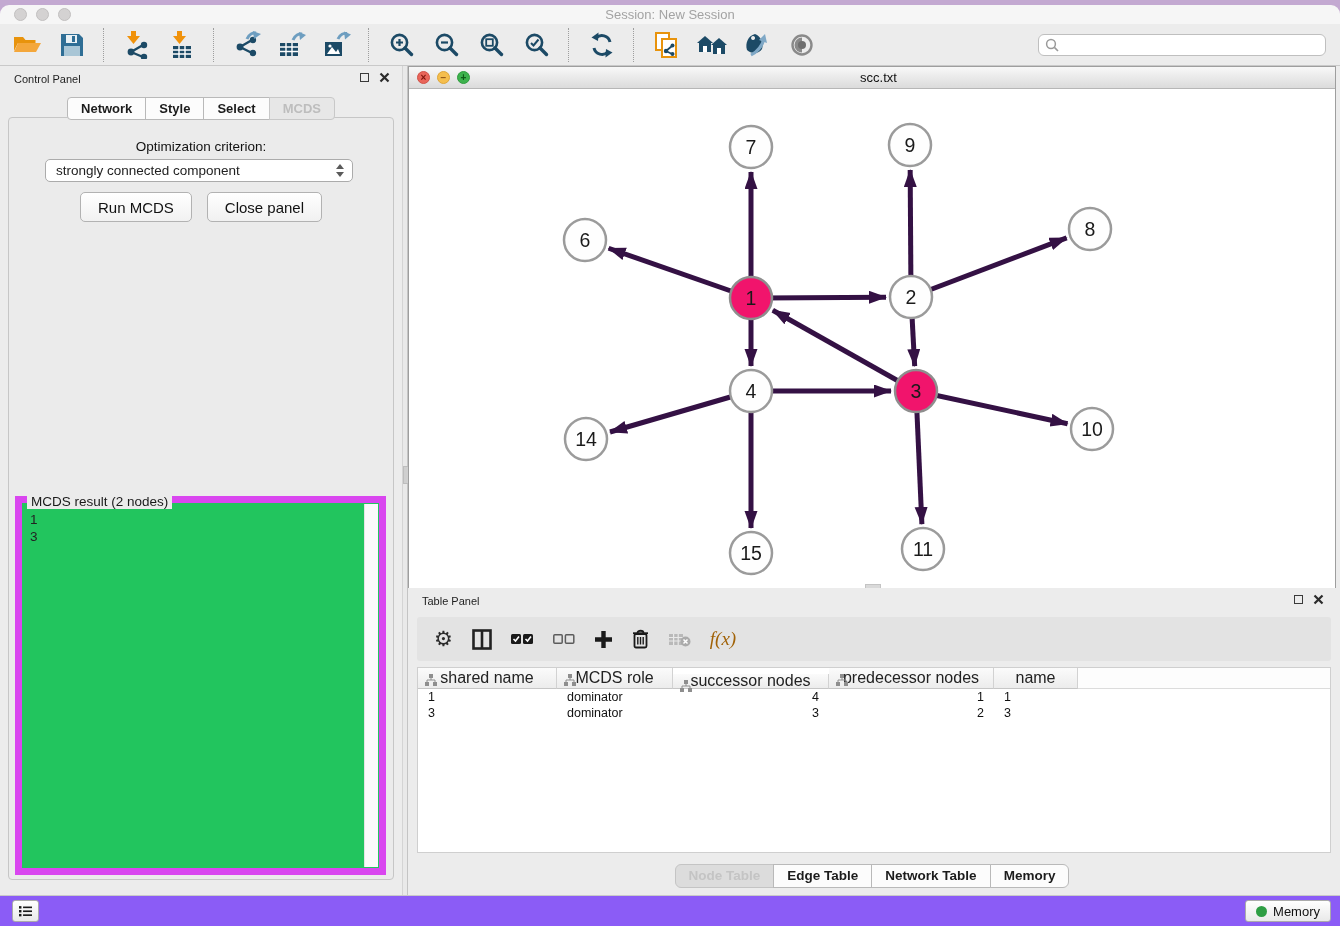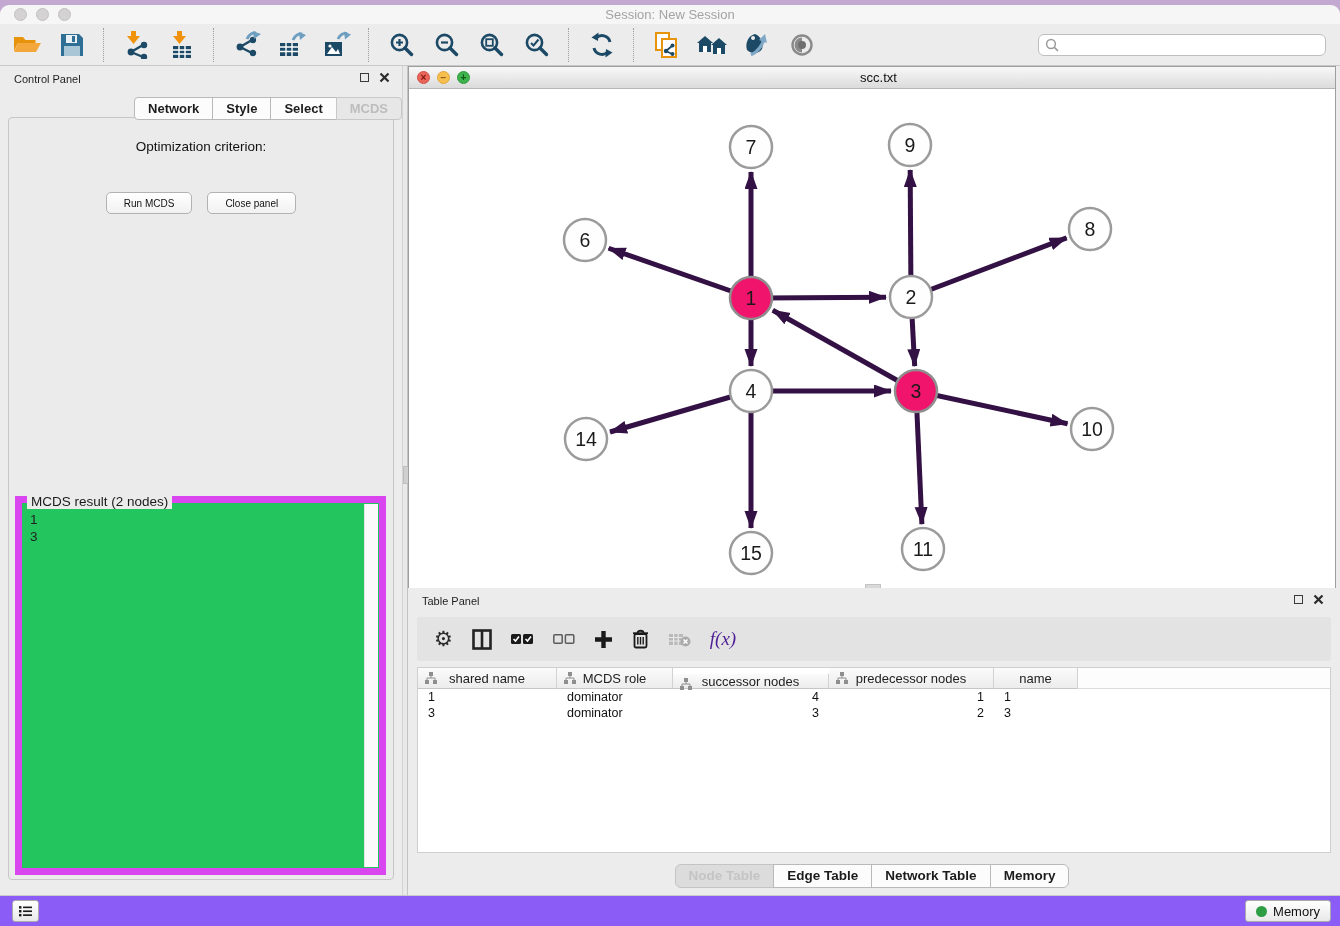--- a/index.html
+++ b/index.html
@@ -17,39 +17,39 @@
   .tb{width:33px;height:33px;display:flex;align-items:center;justify-content:center;background:none;border:none;padding:0;cursor:pointer;}
   .sep{width:1px;height:34px;border-left:1px dotted #9E9E9E;margin:0 3px;}
   .search{margin-left:auto;margin-right:4px;display:flex;align-items:center;width:288px;height:22px;background:#fff;
           border:1px solid #BFBFBF;border-radius:6px;padding:0 6px;gap:5px;box-sizing:border-box;}
   .search input{border:none;outline:none;flex:1;font-size:13px;background:transparent;font-family:"Liberation Sans",sans-serif;}
   
   .control-panel{position:absolute;top:66px;left:0;width:402px;bottom:30px;background:#ECECEC;}
   .panel-header{position:relative;height:26px;display:flex;align-items:center;padding:0 14px;font-size:11px;color:#1E1E1E;}
   .ph-icons{position:absolute;right:12px;top:6px;display:flex;gap:10px;align-items:center;}
   .ph-icons .flt{width:9px;height:9px;border:1.6px solid #3A3A3A;display:inline-block;box-sizing:border-box;background:transparent;}
-  .cp-tabs{position:absolute;top:31px;left:0;right:0;display:flex;justify-content:flex-end;z-index:2;}
+  .cp-tabs{position:absolute;top:31px;left:0;right:0;display:flex;justify-content:center;z-index:2;}
   .tab{height:21px;line-height:21px;padding:0 13px;font-size:13px;font-weight:bold;color:#1C1C1C;
        background:#FCFCFC;border:1px solid #B9B9B9;margin-left:-1px;cursor:pointer;}
   .cp-tabs .tab:first-child{border-radius:4px 0 0 4px;margin-left:0;}
   .cp-tabs .tab:last-child{border-radius:0 4px 4px 0;}
   .cp-tabs .tab.active{background:#E7E7E7;color:#BDBDBD;border-color:#C8C8C8;}
   .cp-content{position:absolute;top:51px;left:8px;right:8px;bottom:16px;border:1px solid #C6C6C6;
               border-radius:4px;background:#EBEBEB;z-index:1;padding-left:16px;}
   .opt-label{position:absolute;top:21px;left:0;right:0;text-align:center;font-size:13.5px;color:#111;}
   .opt-select{position:absolute;top:41px;left:36px;right:40px;height:23px;background:#fff;border:1px solid #ABABAB;
               border-radius:5px;display:flex;align-items:center;padding:0 6px 0 10px;font-size:13.5px;box-sizing:border-box;cursor:pointer;}
   .opt-select .val{flex:1;}
   .chev{display:flex;flex-direction:column;gap:3px;align-items:center;padding-right:2px;}
   .chev i{width:0;height:0;border-left:4px solid transparent;border-right:4px solid transparent;display:block;}
   .chev .up{border-bottom:5px solid #5A5A5A;}
   .chev .dn{border-top:5px solid #5A5A5A;}
   .btn-row{position:absolute;top:74px;left:0;right:0;display:flex;justify-content:center;gap:15px;}
-  .pbtn{height:22px;padding:0 17px;border:1px solid #B2B2B2;border-radius:5px;background:linear-gradient(#FFFFFF,#F1F1F1);
-        font-size:10px;font-family:"Liberation Sans",sans-serif;color:#111;cursor:pointer;}
+  .pbtn{height:30px;padding:0 17px;border:1px solid #B2B2B2;border-radius:5px;background:linear-gradient(#FFFFFF,#F1F1F1);
+        font-size:15px;font-family:"Liberation Sans",sans-serif;color:#111;cursor:pointer;}
   .mcds-group{position:absolute;left:6px;right:7px;top:378px;bottom:4px;border:7px solid #d946ef;background:#22c55e;}
   .mcds-legend{position:absolute;top:-9px;left:5px;background:#EBEBEB;padding:0 4px;font-size:13.5px;color:#1A1A1A;}
   .mcds-lines{position:absolute;top:3px;left:0;right:15px;bottom:2px;padding:5px 0 0 8px;font-size:13.5px;line-height:17px;overflow:hidden;}
   .mcds-scroll{position:absolute;top:1px;right:1px;bottom:1px;width:13px;background:#FAFAFA;border-left:1px solid #E4E4E4;}
   
   .v-splitter{position:absolute;left:402px;top:66px;width:6px;bottom:30px;background:#E9E9E9;
               border-left:1px solid #D4D4D4;border-right:1px solid #C4C4C4;box-sizing:border-box;cursor:col-resize;}
   .v-splitter .grip{position:absolute;top:400px;left:0;width:4px;height:16px;background:#CFCFCF;border:1px solid #BDBDBD;}
   
   .network-window{position:absolute;left:408px;top:66px;width:928px;height:525px;border:1px solid #9E9E9E;
@@ -65,24 +65,24 @@
   .nw-title{position:absolute;left:13px;right:0;text-align:center;font-size:13px;color:#111;pointer-events:none;}
   .nw-canvas{position:absolute;top:22px;left:0;right:0;bottom:0;background:#fff;}
   .nw-canvas svg{display:block;width:100%;height:100%;}
   .nw-grip{position:absolute;bottom:0;left:50%;margin-left:-7px;width:14px;height:4px;background:#D9D9D9;border:1px solid #C4C4C4;}
   
   .table-panel{position:absolute;left:408px;top:588px;width:928px;bottom:30px;background:#ECECEC;}
   .tp-toolstrip{position:absolute;top:29px;left:9px;right:5px;height:44px;background:#E3E3E3;border-radius:3px;
                 display:flex;align-items:center;gap:19px;padding:0 17px;box-sizing:border-box;}
   .ts-btn{background:none;border:none;padding:0;display:flex;align-items:center;justify-content:center;cursor:pointer;}
   .gear{font-size:21px;color:#2B2B2B;line-height:20px;font-family:"DejaVu Sans",sans-serif;}
-  .fx{font-family:"Liberation Serif",serif;font-style:italic;font-size:19px;color:#4c1d95;}
+  .fx{font-family:"Liberation Serif",serif;font-style:italic;font-size:19px;color:#a16207;}
   .tp-table{position:absolute;top:79px;left:9px;right:5px;bottom:43px;background:#fff;border:1px solid #CFCFCF;box-sizing:border-box;overflow:hidden;}
   .thead{display:flex;height:21px;}
-  .th{position:relative;display:flex;align-items:center;justify-content:center;font-size:13px;color:#222;
+  .th{position:relative;display:flex;align-items:center;justify-content:center;font-size:16px;color:#222;
       background:linear-gradient(#FBFBFB,#ECECEC);border-right:1px solid #D2D2D2;border-bottom:1px solid #C6C6C6;
       box-sizing:border-box;cursor:pointer;}
   .th .hier{position:absolute;left:7px;top:4px;}
   .th-filler{flex:1;background:#FDFDFD;border-bottom:1px solid #DCDCDC;}
   .tr{display:flex;height:16px;align-items:center;}
   .td{font-size:12.5px;color:#111;padding:0 10px;box-sizing:border-box;white-space:nowrap;overflow:hidden;}
   .tp-tabs{position:absolute;bottom:8px;left:0;right:0;display:flex;justify-content:center;}
   .tp-tabs .tab{height:22px;line-height:22px;font-size:13.5px;}
   .tp-tabs .tab:first-child{border-radius:6px 0 0 6px;margin-left:0;}
   .tp-tabs .tab:last-child{border-radius:0 6px 6px 0;}
@@ -272,20 +272,27 @@
       </span>
     </div>
     <div class="cp-tabs">
       <div class="tab">Network</div>
       <div class="tab">Style</div>
       <div class="tab">Select</div>
       <div class="tab active">MCDS</div>
     </div>
     <div class="cp-content">
       <div class="opt-label">Optimization criterion:</div>
+      <div class="opt-select">
+        <span class="val">strongly connected component</span>
+        <span class="chev">
+            <i class="up"></i>
+            <i class="dn"></i>
+          </span>
+      </div>
       <div class="btn-row">
         <button class="pbtn">Run MCDS</button>
         <button class="pbtn">Close panel</button>
       </div>
       <div class="mcds-group">
         <span class="mcds-legend">MCDS result (2 nodes)</span>
         <div class="mcds-lines">
             <div>1</div>
             <div>3</div>
           </div>

